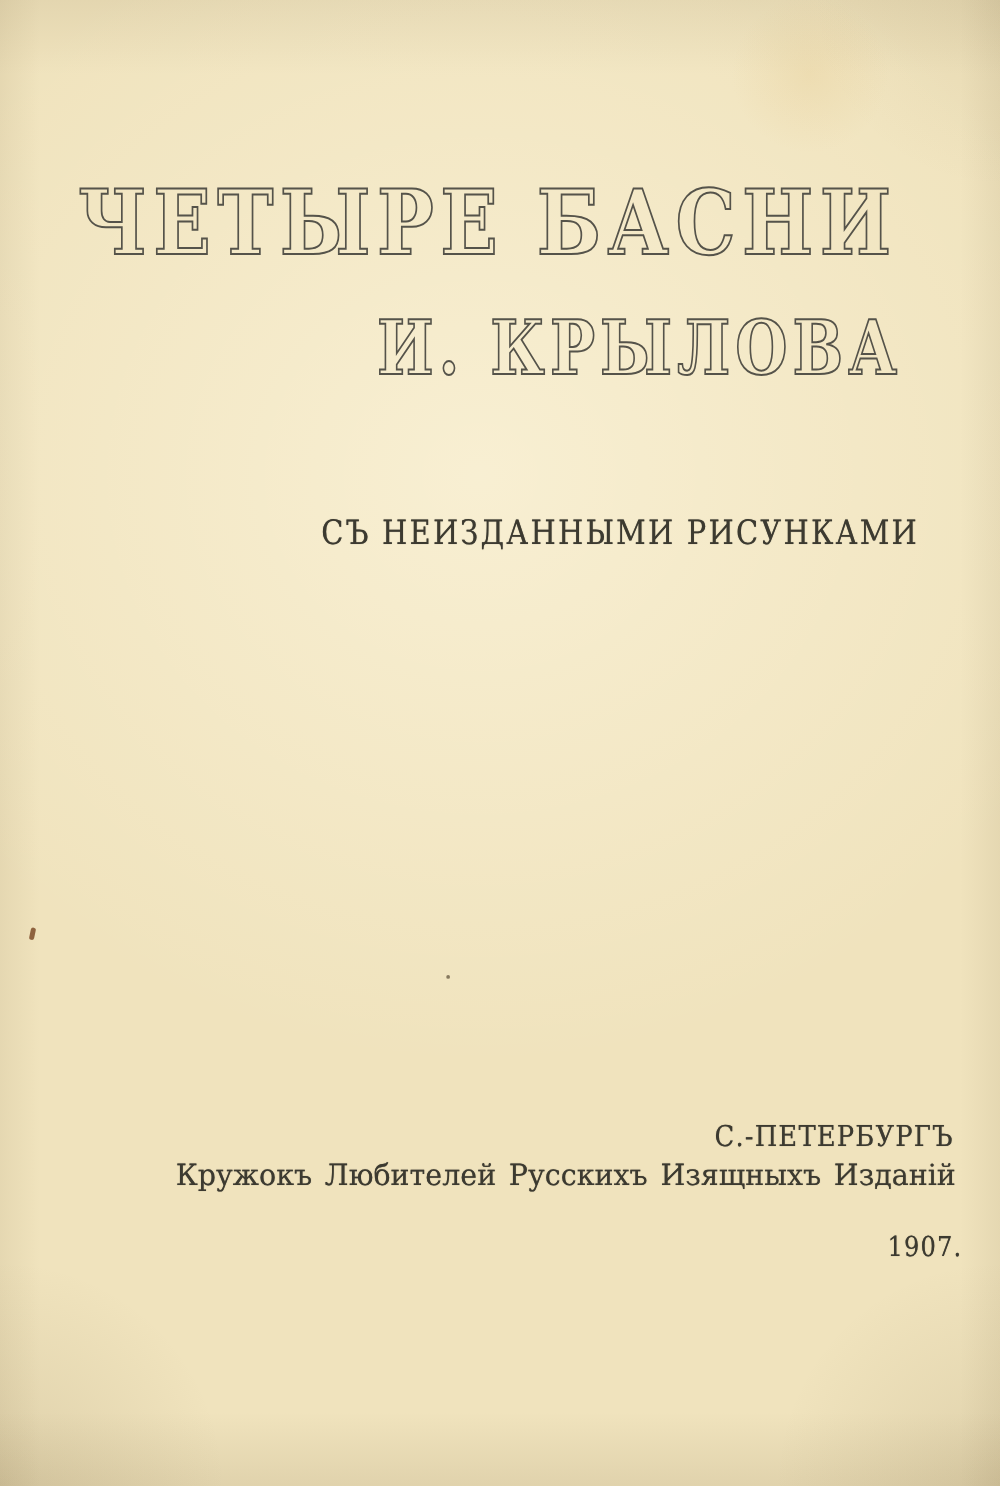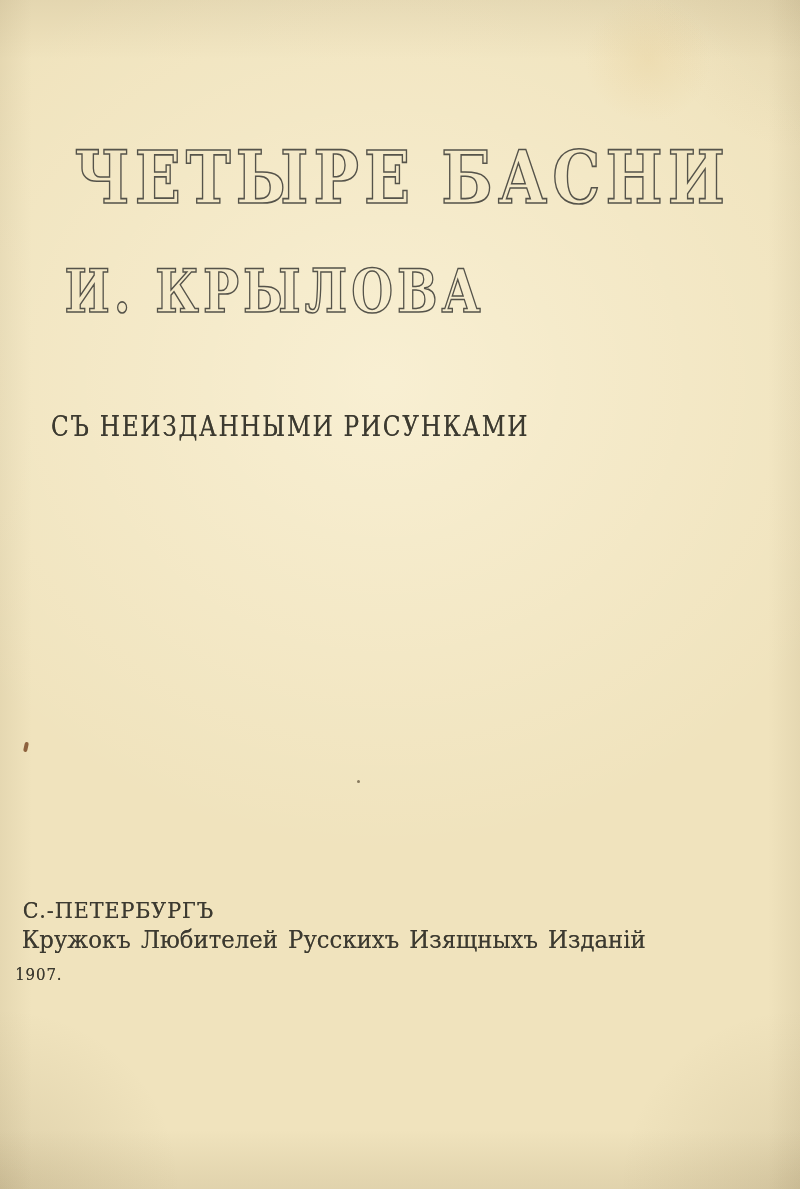--- a/index.html
+++ b/index.html
@@ -15,21 +15,21 @@
       radial-gradient(circle 240px at 100% 100%, rgba(110,90,50,.13), rgba(110,90,50,0) 75%),
       radial-gradient(circle 200px at 100% 0%, rgba(110,90,50,.07), rgba(110,90,50,0) 75%),
       linear-gradient(to bottom, rgba(120,100,60,.10), rgba(120,100,60,0) 5%, rgba(120,100,60,0) 95%, rgba(120,100,60,.13)),
       linear-gradient(to right, rgba(120,100,60,.09), rgba(120,100,60,0) 4%, rgba(120,100,60,0) 96%, rgba(120,100,60,.09));
     font-family:"DejaVu Serif","Liberation Serif",serif;
   }
 
   
   .line{
     position:absolute;left:0;right:26px;
-    text-align:left;line-height:1;white-space:nowrap;padding-left:12px;
+    text-align:right;line-height:1;white-space:nowrap;
   }
   .sx{display:inline-block;transform-origin:50% 50%;}
 
   
   .engraved{
     font-weight:700;
     color:transparent;
     -webkit-text-stroke:1.6px #55534a;
     background-image:repeating-linear-gradient(180deg,
         rgba(68,66,56,.95) 0px, rgba(68,66,56,.95) 2px,
@@ -40,36 +40,36 @@
 
   
   .press{
     font-weight:400;
     color:#3c3a30;
     text-shadow:0 0 .6px rgba(60,58,48,.75);
   }
 
   .title-1{top:142px;font-size:72px;letter-spacing:6px;}
   .title-1 .sx{transform:scaleX(.84);}
-  .title-2{top:261px;font-size:60px;letter-spacing:5px;}
+  .title-2{top:249px;font-size:60px;letter-spacing:5px;}
   .title-2 .sx{transform:scaleX(.80);}
 
   .subtitle{top:413px;font-size:27px;letter-spacing:2px;}
   .subtitle .sx{transform:scaleX(.86);}
 
   .author{top:466px;font-size:41px;letter-spacing:1px;}
   .author .sx{transform:scaleX(.76);}
 
   .imprint-city{top:899px;font-size:23px;letter-spacing:1px;}
   .imprint-city .sx{transform:scaleX(.90);}
 
   .imprint-publisher{top:929px;font-size:23.5px;word-spacing:3px;}
   .imprint-publisher .sx{transform:scaleX(.97);}
 
-  .imprint-year{top:966px;font-size:17px;letter-spacing:1px;}
+  .imprint-year{top:988px;font-size:22px;letter-spacing:1px;}
   .imprint-year .sx{transform:scaleX(.88);}
 
   
   .speck-1{
     position:absolute;left:24px;top:742px;width:4px;height:10px;
     background:#7c4b28;border-radius:2px;transform:rotate(12deg);opacity:.85;
   }
   .speck-2{
     position:absolute;left:357px;top:780px;width:3px;height:3px;
     background:#6b5e45;border-radius:50%;opacity:.8;

